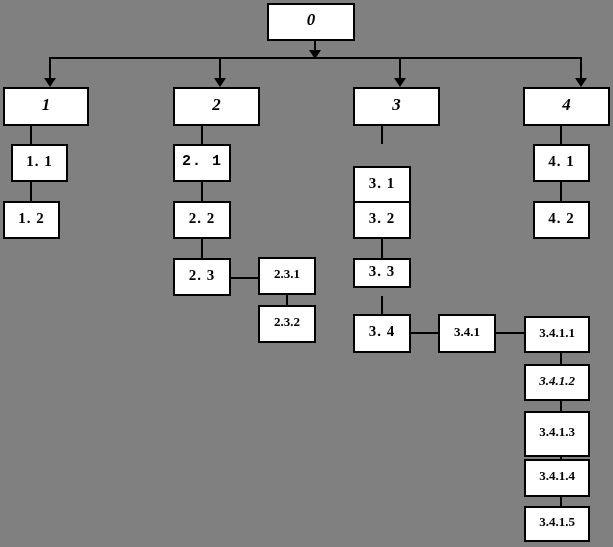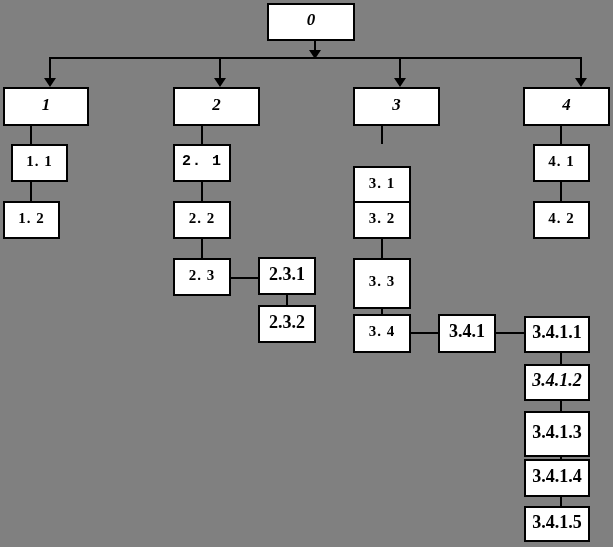--- a/index.html
+++ b/index.html
@@ -19,21 +19,21 @@
     border: 2px solid #000000;
     color: #000000;
     display: flex;
     align-items: center;
     justify-content: center;
     font-weight: bold;
     padding-bottom: 4px;
   }
   .box.big  { font-style: italic; font-size: 17px; }
   .box.small{ font-size: 15px; letter-spacing: 1px; }
-  .box.tiny { font-size: 18px; }
+  .box.tiny { font-size: 13px; }
   .vline, .hline { position: absolute; background: #000000; }
   .vline { width: 2px; }
   .hline { height: 2px; }
   .arrow-down {
     position: absolute;
     width: 0; height: 0;
     border-left: 6px solid transparent;
     border-right: 6px solid transparent;
     border-top: 9px solid #000000;
   }
@@ -45,21 +45,21 @@
   #n4      { left: 523px; top: 87px;  width: 87px; height: 39px; }
   #n1_1    { left: 11px;   top: 144px; width: 57px; height: 38px; }
   #n1_2    { left: 3px;   top: 201px; width: 57px; height: 38px; }
   #n2_1    { left: 173px; top: 144px; width: 58px; height: 38px; font-family: Liberation Mono, monospace; }
   #n2_2    { left: 173px; top: 201px; width: 58px; height: 38px; }
   #n2_3    { left: 173px; top: 258px; width: 58px; height: 38px; }
   #n2_3_1  { left: 258px; top: 257px; width: 58px; height: 38px; }
   #n2_3_2  { left: 258px; top: 305px; width: 58px; height: 38px; }
   #n3_1    { left: 353px; top: 144px; width: 58px; height: 38px; margin-top: 22px; }
   #n3_2    { left: 353px; top: 201px; width: 58px; height: 38px; }
-  #n3_3    { left: 353px; top: 258px; width: 58px; height: 51px; }
+  #n3_3    { left: 353px; top: 258px; width: 58px; height: 30px; }
   #n3_4    { left: 353px; top: 314px; width: 58px; height: 39px; }
   #n3_4_1  { left: 438px; top: 314px; width: 58px; height: 39px; }
   #n4_1    { left: 533px; top: 144px; width: 57px; height: 38px; }
   #n4_2    { left: 533px; top: 201px; width: 57px; height: 38px; }
   #n3_4_1_1{ left: 524px; top: 316px; width: 66px; height: 37px; }
   #n3_4_1_2{ left: 524px; top: 364px; width: 66px; height: 37px; font-style: italic; }
   #n3_4_1_3{ left: 524px; top: 411px; width: 66px; height: 46px; }
   #n3_4_1_4{ left: 524px; top: 459px; width: 66px; height: 38px; }
   #n3_4_1_5{ left: 524px; top: 506px; width: 66px; height: 36px; }
 </style>

